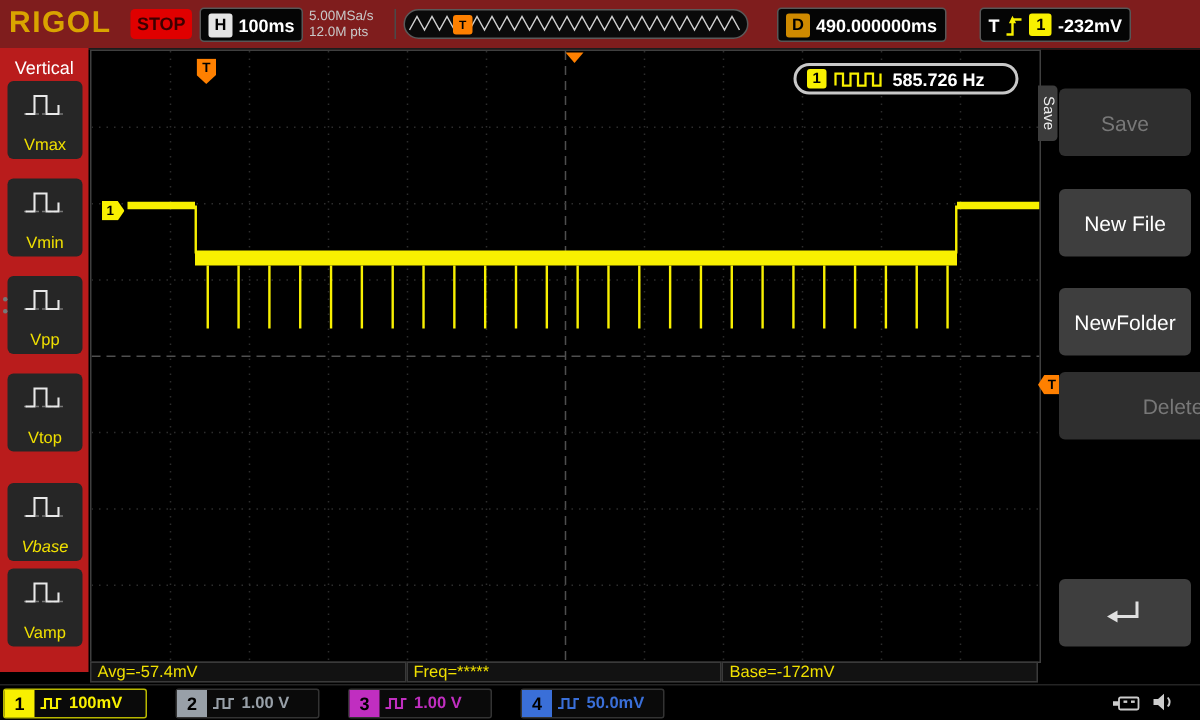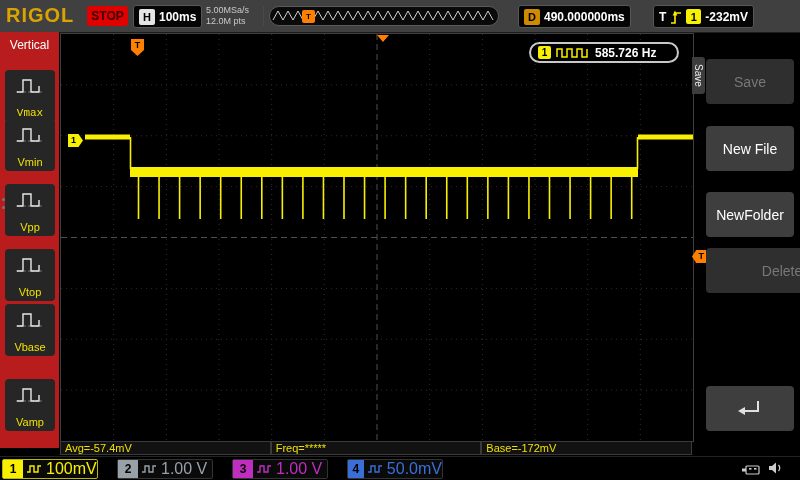--- a/index.html
+++ b/index.html
@@ -1,20 +1,20 @@
 <!DOCTYPE html>
 <html><head>
 <meta charset="utf-8">
 <style>
   html,body{margin:0;padding:0;background:#000;}
   body{width:800px;height:480px;position:relative;overflow:hidden;
        font-family:"Liberation Sans",sans-serif;color:#ddd;}
   .abs{position:absolute;}
   
-  #topbar{position:absolute;left:0;top:0;width:800px;height:32px;background:#404040;border-bottom:1px solid #1c1c1c;}
+  #topbar{position:absolute;left:0;top:0;width:800px;height:32px;background:#7f1d1d;border-bottom:1px solid #1c1c1c;}
   #logo{position:absolute;left:6px;top:4px;font-size:20px;font-weight:800;color:#d9a400;letter-spacing:1px;}
   #runstate{position:absolute;left:87px;top:6px;width:41px;height:20px;background:#e00000;border-radius:3px;
             color:#3c0000;font-size:12px;font-weight:bold;display:flex;align-items:center;justify-content:center;}
   .group{position:absolute;top:5px;height:23px;border:1px solid #575757;border-radius:3px;
          display:flex;align-items:center;gap:4px;padding:0 5px;box-sizing:border-box;background:#050505;}
   #h-group{left:133px;}
   .sq-badge{display:inline-flex;align-items:center;justify-content:center;width:16px;height:16px;
             border-radius:2px;font-size:11px;font-weight:bold;color:#000;}
   .badge-white{background:#e4e4e4;}
   .badge-orange{background:#cf8a00;}
@@ -68,21 +68,21 @@
   #measure-bar{position:absolute;left:60px;top:441px;width:632px;height:14px;display:flex;gap:0;}
   .mcell{flex:1;background:#121212;border:1px solid #3a3a3a;color:#f0e000;font-size:11px;line-height:12px;
          padding-left:4px;box-sizing:border-box;white-space:nowrap;overflow:hidden;}
   
   #chanbar{position:absolute;left:0;top:456px;width:800px;height:24px;background:#000;border-top:1px solid #242424;}
   .chan{position:absolute;top:2px;height:20px;width:96px;display:flex;align-items:center;
         border:1px solid #333;border-radius:2px;background:#0a0a0a;box-sizing:border-box;}
   .chan .tag{width:20px;height:100%;display:flex;align-items:center;justify-content:center;
              color:#000;font-size:12px;font-weight:bold;}
   .chan .wv{margin-left:3px;display:flex;align-items:center;}
-  .chan .scale{font-size:16px;font-weight:normal;margin-left:4px;white-space:nowrap;}
+  .chan .scale{font-size:11px;font-weight:bold;margin-left:4px;white-space:nowrap;}
 </style>
 </head>
 <body>
 
 <div id="screen">
 
   <header id="topbar">
     <div id="logo">RIGOL</div>
     <div id="runstate">STOP</div>
 
@@ -117,21 +117,21 @@
         <polygon points="5,1.5 2.6,6.5 7.4,6.5" fill="#f8f000"></polygon>
       </svg>
       <span class="sq-badge badge-yellow" style="width:15px;height:15px;">1</span>
       <span class="topval">-232mV</span>
     </div>
   </header>
 
   <nav id="sidebar">
     <div id="sidebar-title">Vertical</div>
 
-    <div class="menu-btn" style="top:38px;font-family:Liberation Mono, monospace;">
+    <div class="menu-btn" style="top:22px;">
       <svg width="30" height="22" viewBox="0 0 30 20">
         <line x1="1" y1="16" x2="29" y2="16" stroke="#777" stroke-dasharray="2 2"></line>
         <polyline points="2,16 8,16 8,4 16,4 16,16 24,16 24,10" fill="none" stroke="#e8e8e8" stroke-width="1.4"></polyline>
       </svg>
       <span class="mlabel">Vmax</span>
     </div>
     <div class="menu-btn" style="top:87px;">
       <svg width="30" height="22" viewBox="0 0 30 20">
         <line x1="1" y1="16" x2="29" y2="16" stroke="#777" stroke-dasharray="2 2"></line>
         <polyline points="2,16 8,16 8,4 16,4 16,16 24,16 24,10" fill="none" stroke="#e8e8e8" stroke-width="1.4"></polyline>
@@ -145,21 +145,21 @@
       </svg>
       <span class="mlabel">Vpp</span>
     </div>
     <div class="menu-btn" style="top:217px;">
       <svg width="30" height="22" viewBox="0 0 30 20">
         <line x1="1" y1="16" x2="29" y2="16" stroke="#777" stroke-dasharray="2 2"></line>
         <polyline points="2,16 8,16 8,4 16,4 16,16 24,16 24,10" fill="none" stroke="#e8e8e8" stroke-width="1.4"></polyline>
       </svg>
       <span class="mlabel">Vtop</span>
     </div>
-    <div class="menu-btn" style="top:272px;">
+    <div class="menu-btn" style="top:290px;font-style:italic;">
       <svg width="30" height="22" viewBox="0 0 30 20">
         <line x1="1" y1="16" x2="29" y2="16" stroke="#777" stroke-dasharray="2 2"></line>
         <polyline points="2,16 8,16 8,4 16,4 16,16 24,16 24,10" fill="none" stroke="#e8e8e8" stroke-width="1.4"></polyline>
       </svg>
       <span class="mlabel">Vbase</span>
     </div>
     <div class="menu-btn" style="top:347px;">
       <svg width="30" height="22" viewBox="0 0 30 20">
         <line x1="1" y1="16" x2="29" y2="16" stroke="#777" stroke-dasharray="2 2"></line>
         <polyline points="2,16 8,16 8,4 16,4 16,16 24,16 24,10" fill="none" stroke="#e8e8e8" stroke-width="1.4"></polyline>

